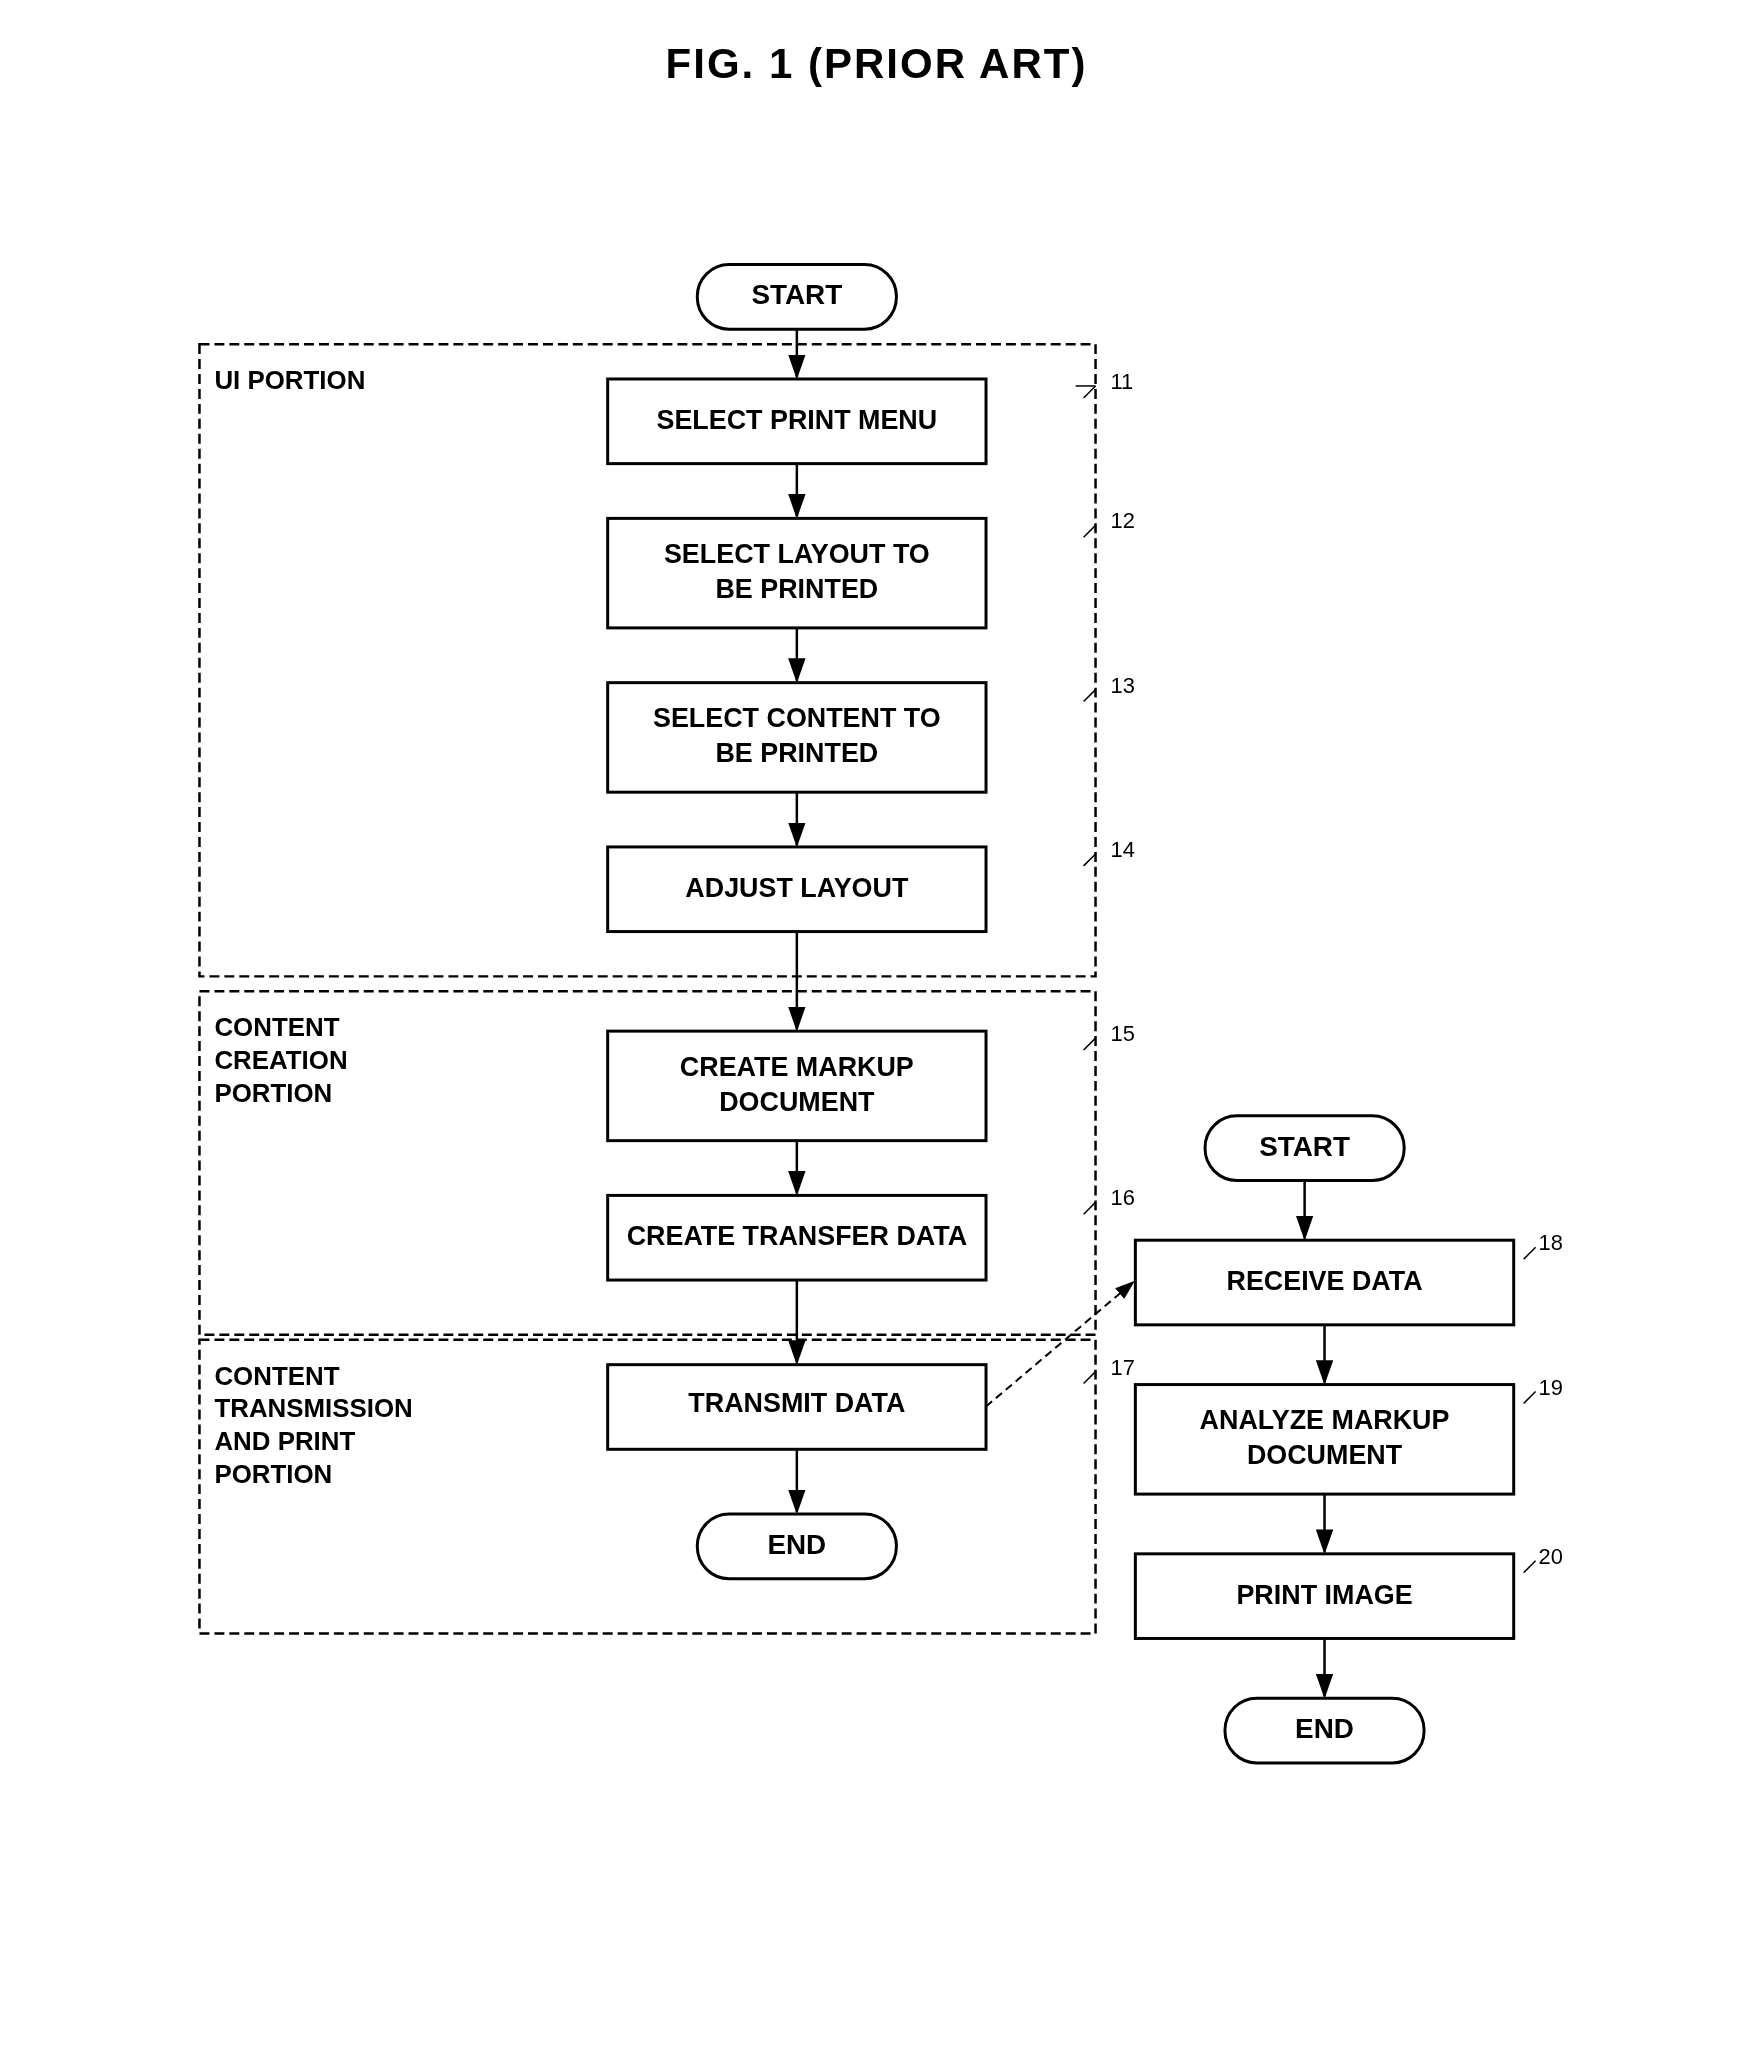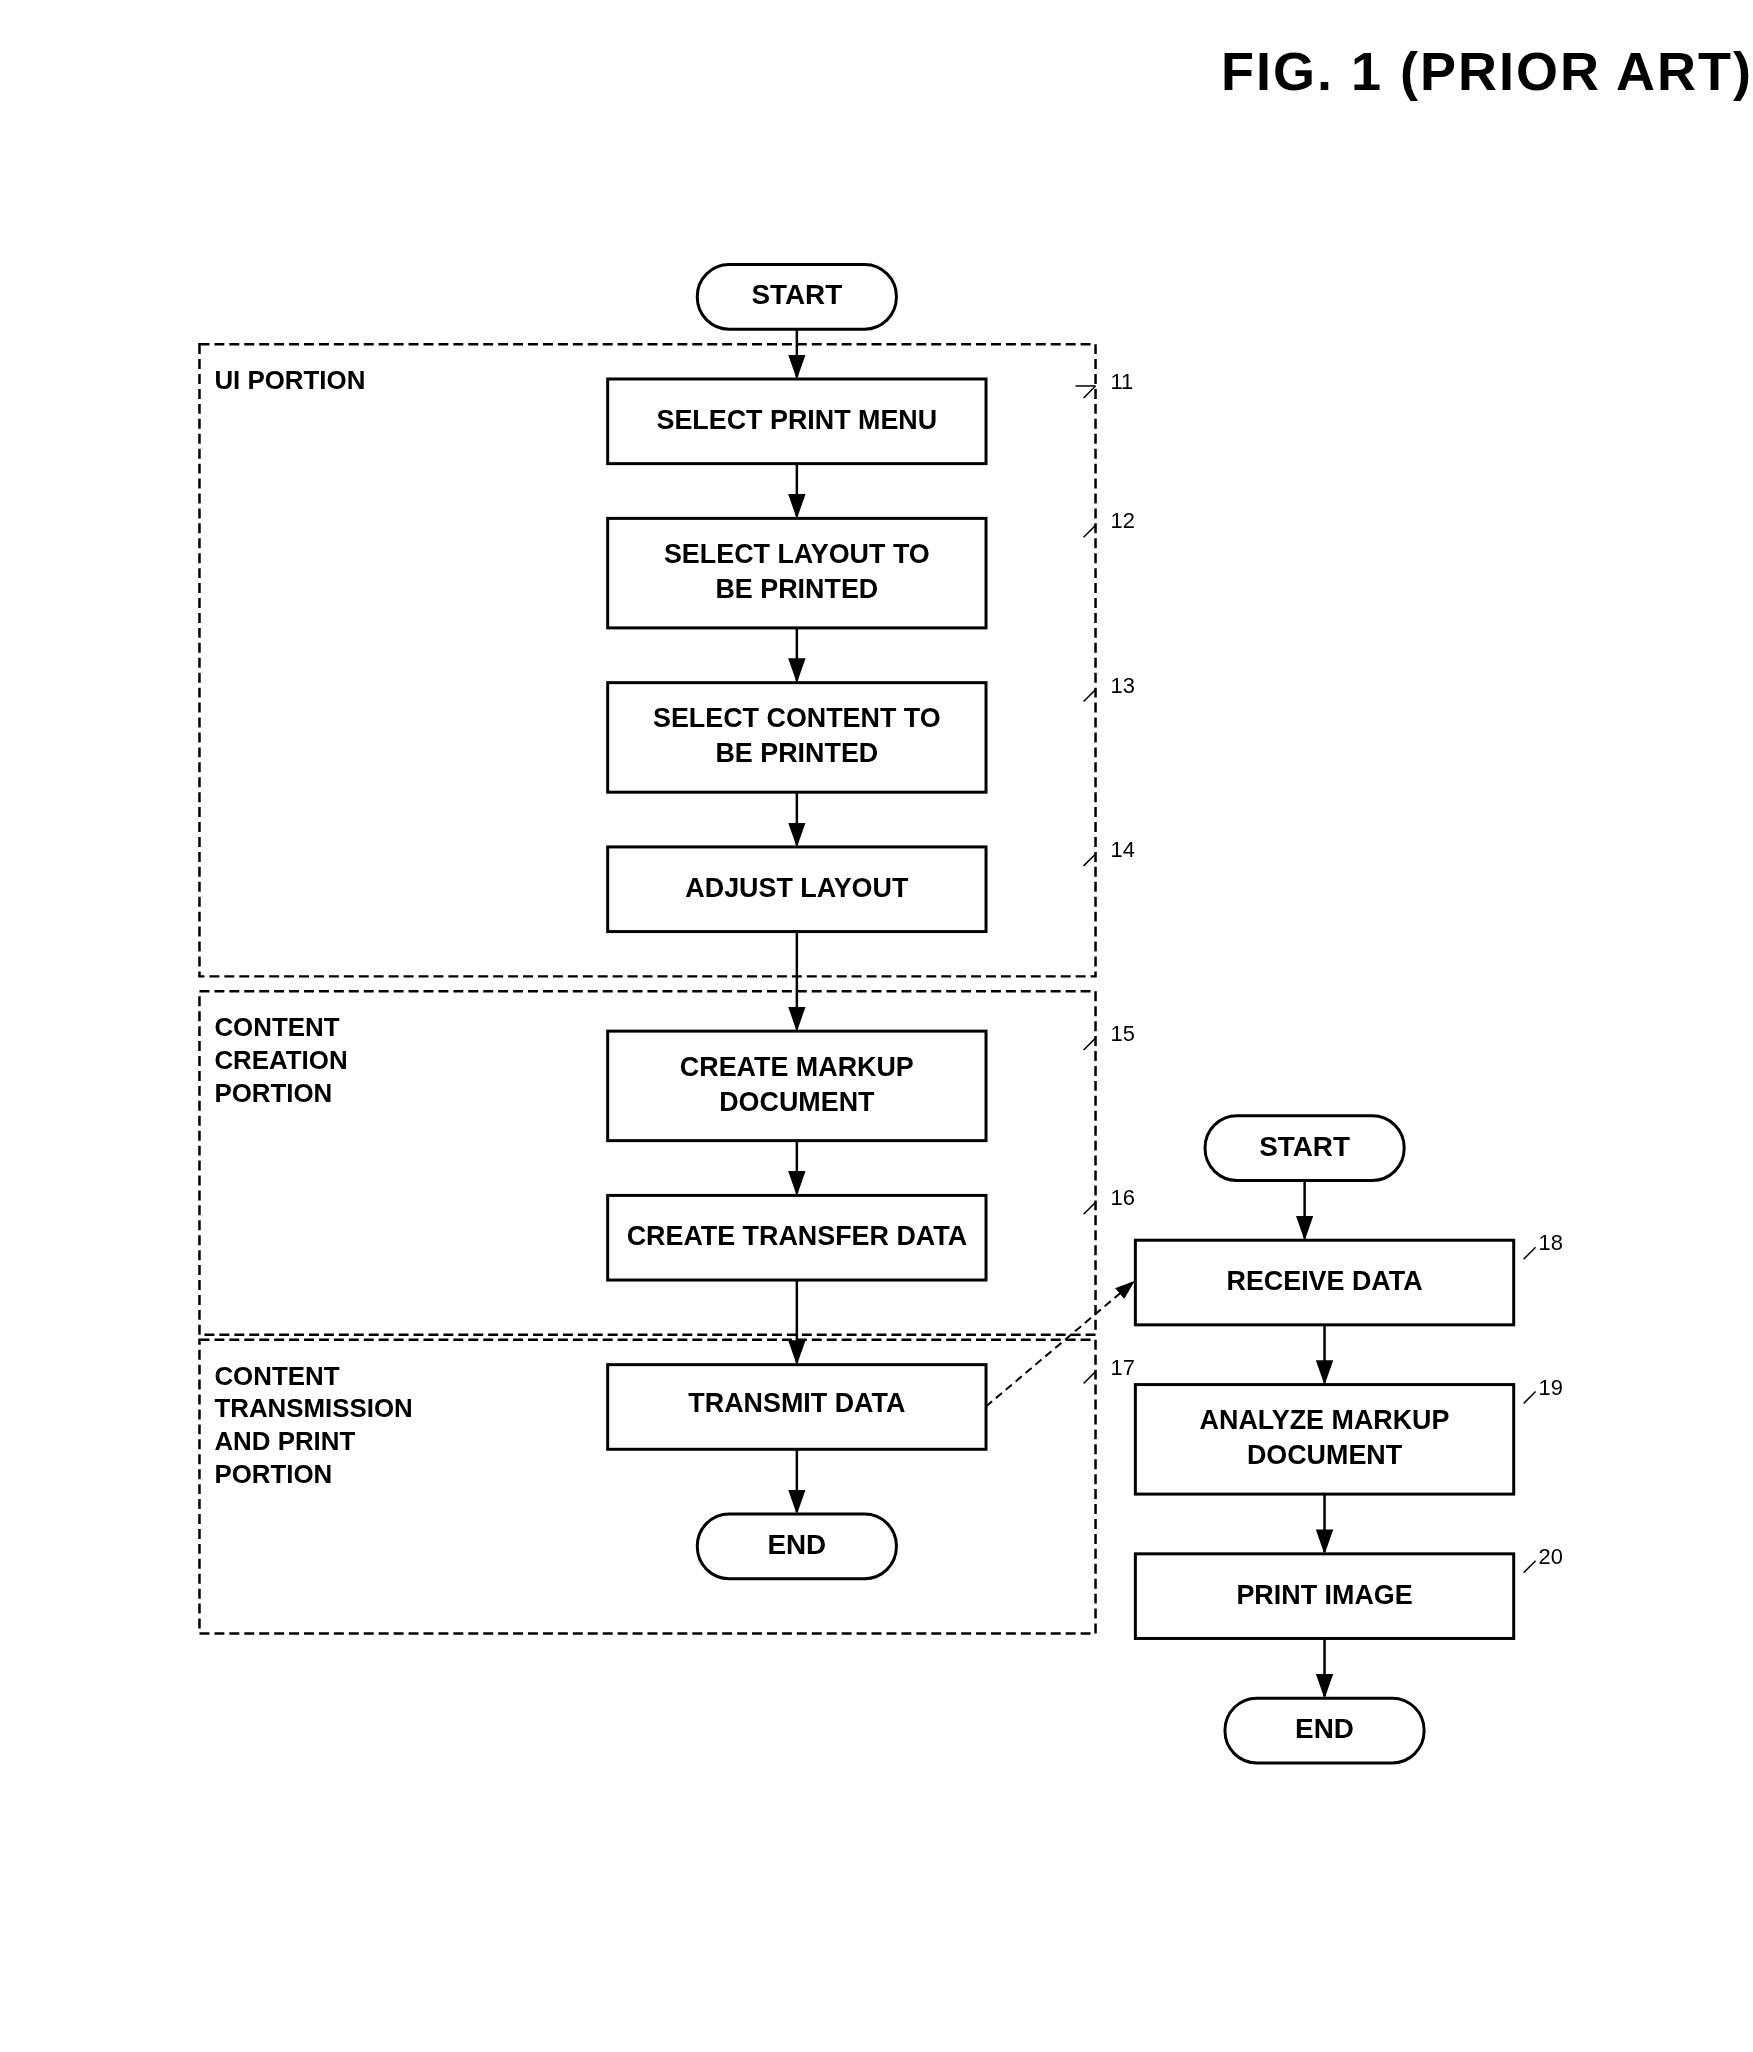--- a/index.html
+++ b/index.html
@@ -5,22 +5,22 @@
     * { box-sizing: border-box; margin: 0; padding: 0; }
     body {
       background: #fff;
       font-family: Arial, sans-serif;
       width: 1753px;
       height: 2052px;
       overflow: hidden;
       position: relative;
     }
     .page-title {
-      text-align: right;
-      font-size: 54px;
+      text-align: center;
+      font-size: 42px;
       font-weight: bold;
       padding-top: 40px;
       letter-spacing: 2px;
     }
     .diagram-container {
       position: absolute;
       top: 110px;
       left: 80px;
       right: 80px;
       bottom: 40px;

